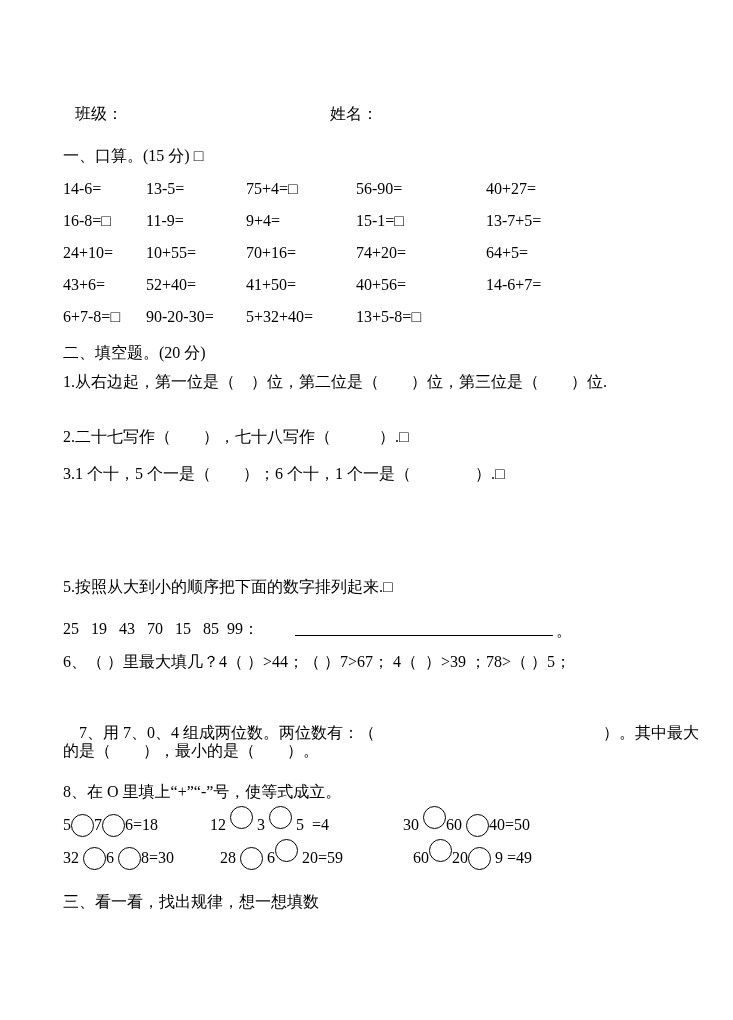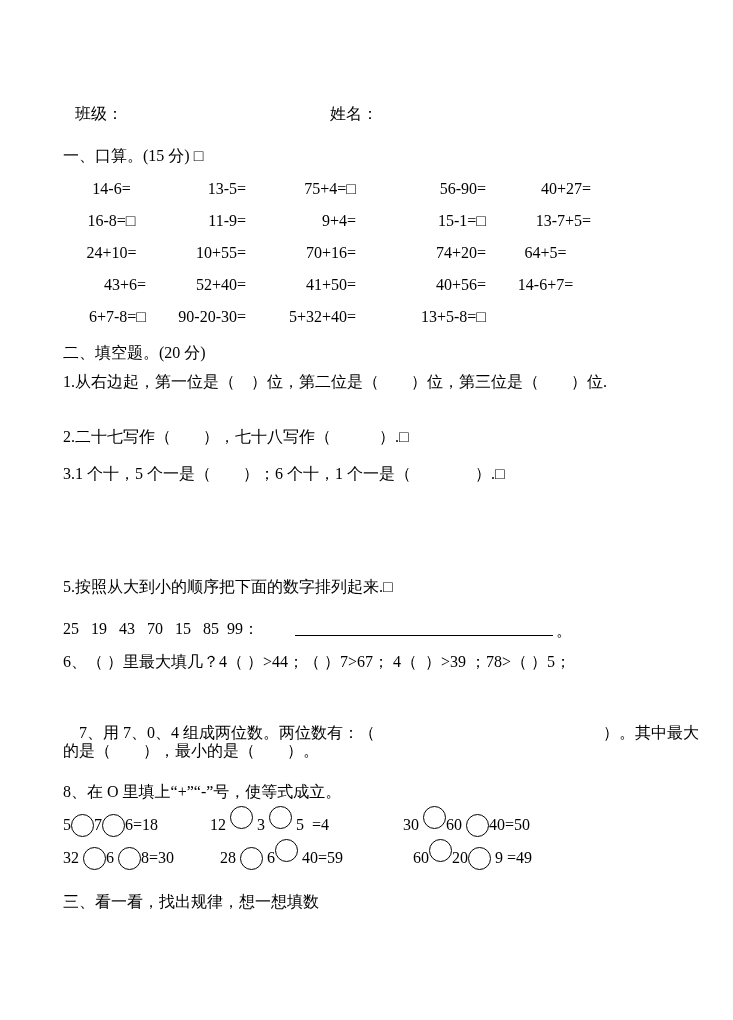--- a/index.html
+++ b/index.html
@@ -11,22 +11,22 @@
     font-size:16px;color:#000;
     overflow:hidden;
   }
   .abs{position:absolute;white-space:pre;line-height:20px;}
   .calc-grid{
     position:absolute;left:63px;top:173px;
     display:grid;
     grid-template-columns:83px 100px 110px 130px 105px;
     grid-auto-rows:32px;
   }
-  .cell{text-align:right;white-space:pre;line-height:32px;}
-  .cell.first{text-align:center;margin-left:14px;}
+  .cell{text-align:left;white-space:pre;line-height:32px;}
+  .cell.first{text-align:left;}
   .eq{display:flex;align-items:center;height:26px;}
   .eq .txt{white-space:pre;}
   .circle{
     display:inline-block;flex:0 0 auto;
     width:21px;height:21px;
     border:1px solid #000;border-radius:50%;
     background:#fff;
   }
   .hi{position:relative;top:-8px;}
   .underline{border-bottom:1px solid #000;}
@@ -120,21 +120,21 @@
     <span class="circle"></span>
     <span class="txt">6 </span>
     <span class="circle"></span>
     <span class="txt">8=30</span>
   </div>
   <div class="abs eq" style="left:220px;top:845px">
     <span class="txt">28 </span>
     <span class="circle"></span>
     <span class="txt"> 6</span>
     <span class="circle hi"></span>
-    <span class="txt"> 40=59</span>
+    <span class="txt"> 20=59</span>
   </div>
   <div class="abs eq" style="left:413px;top:845px">
     <span class="txt">60</span>
     <span class="circle hi"></span>
     <span class="txt">20</span>
     <span class="circle"></span>
     <span class="txt"> 9 =49</span>
   </div>
 
   <span class="abs" style="left:63px;top:892px">三、看一看，找出规律，想一想填数</span>

